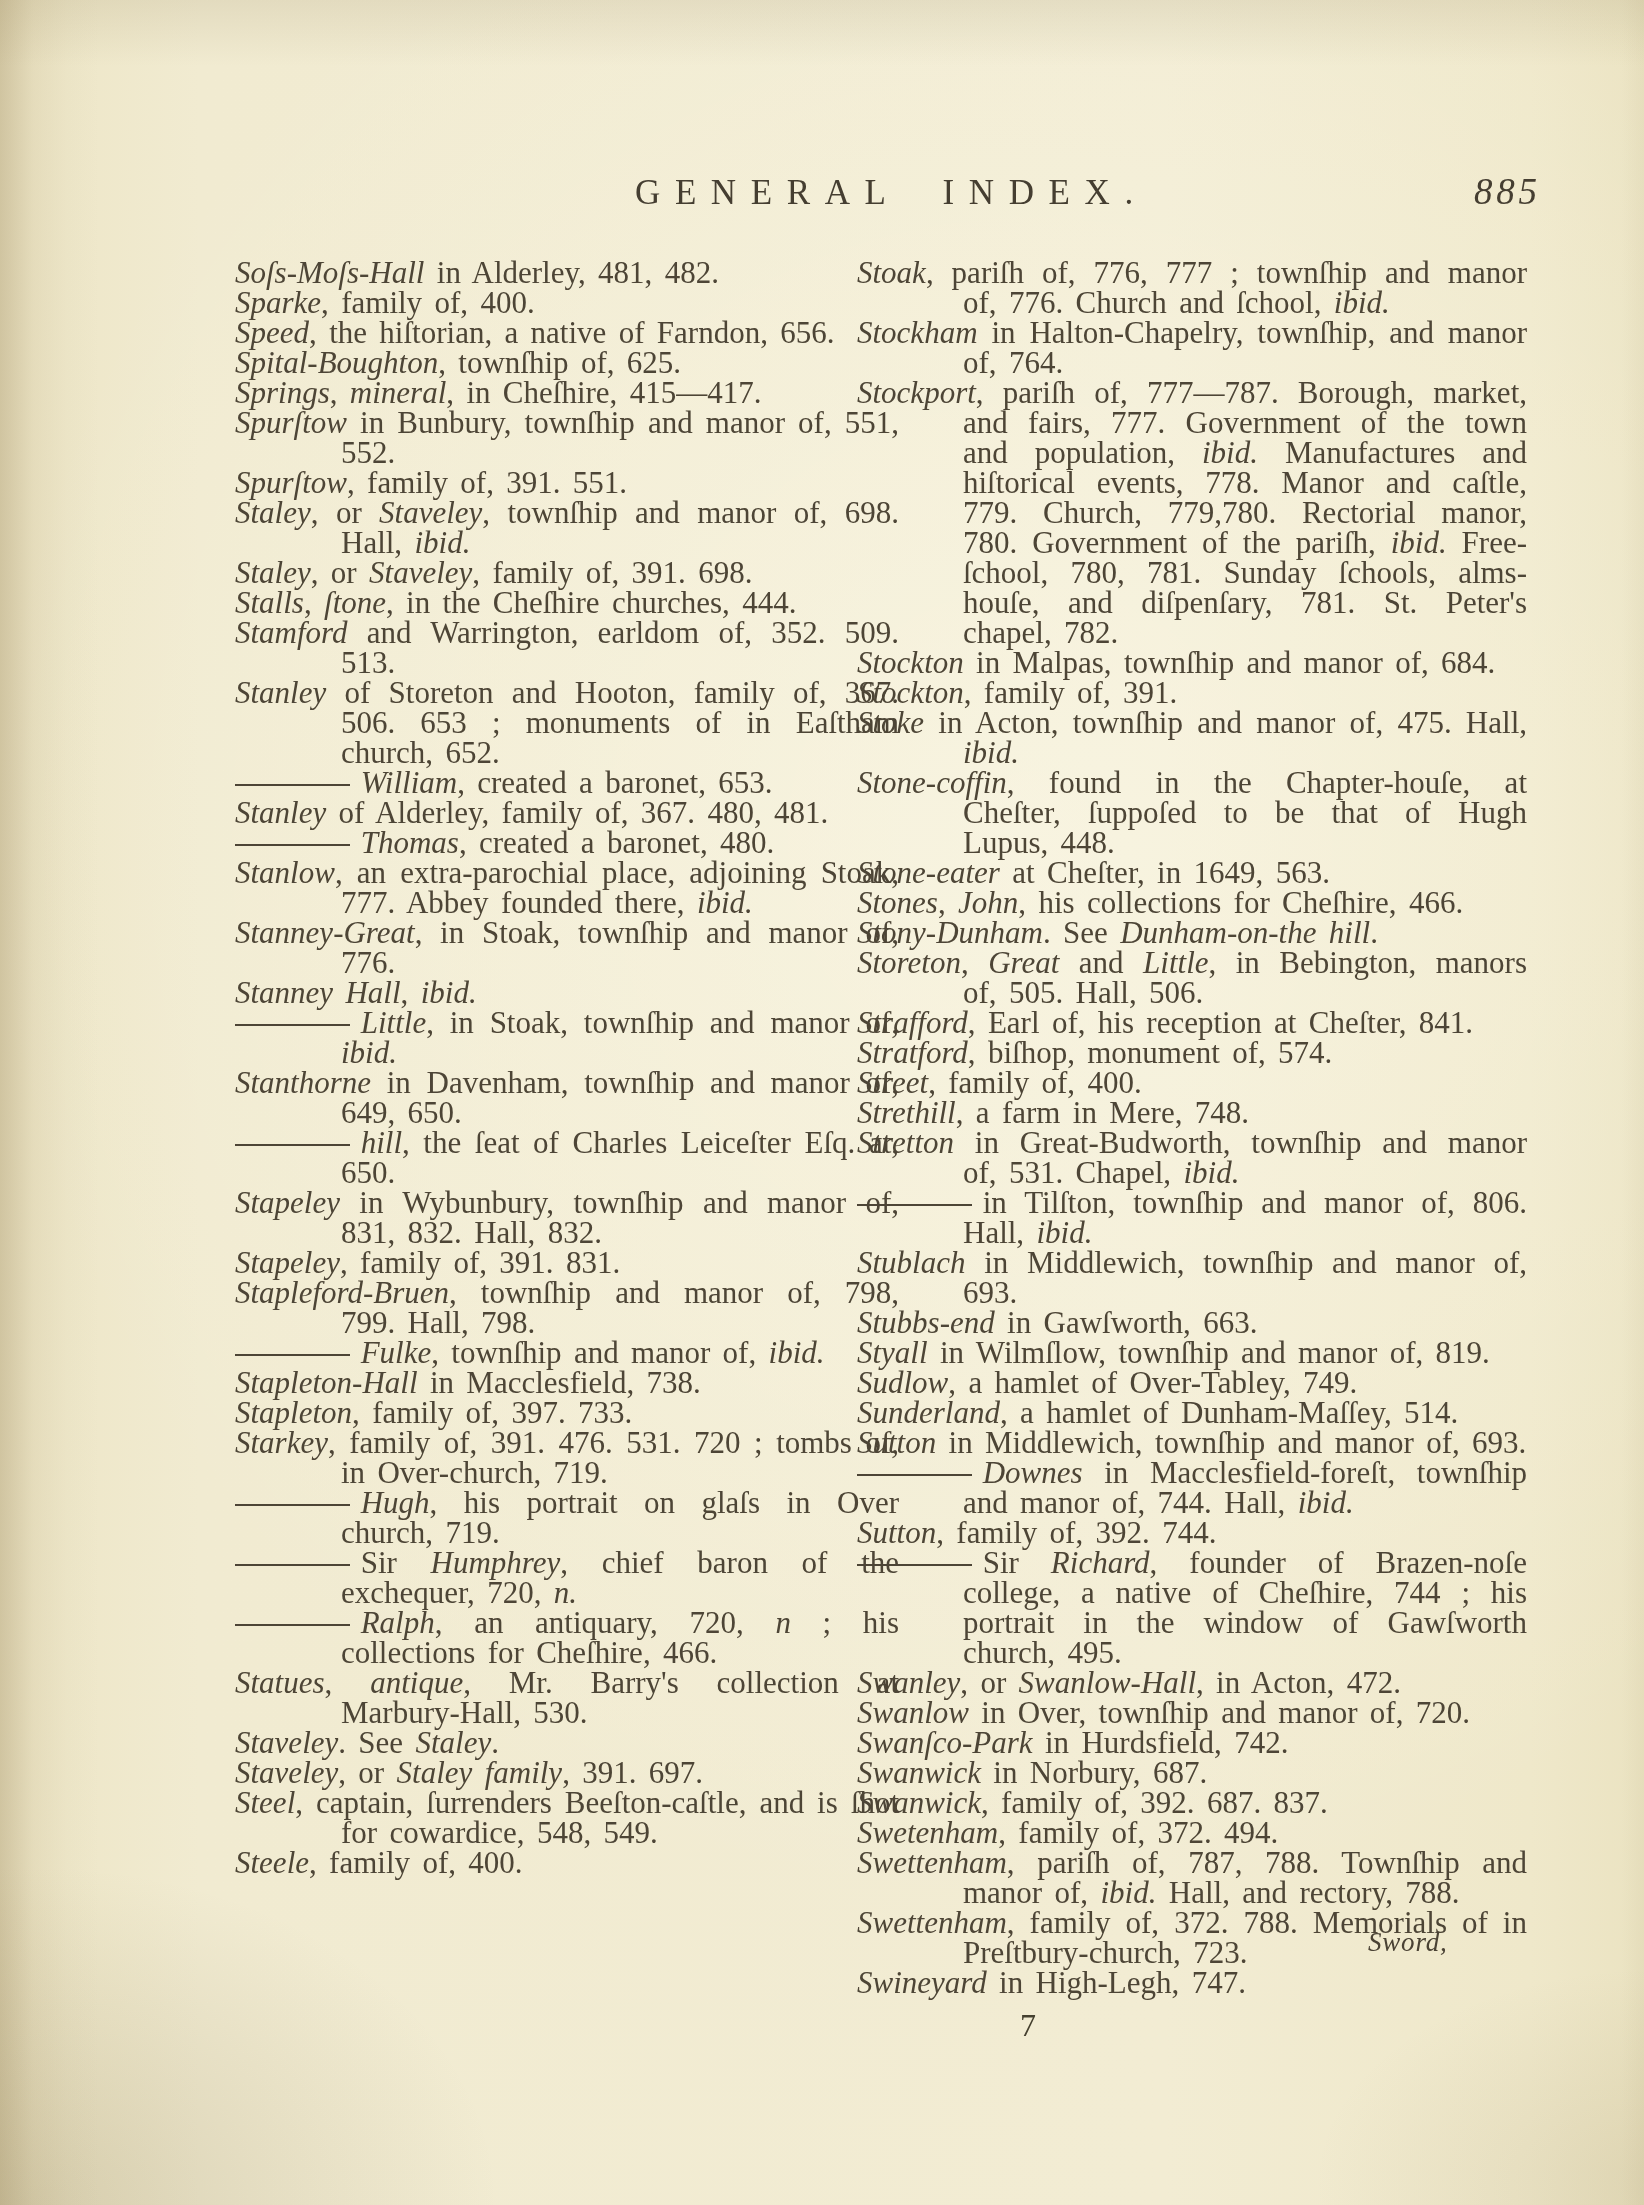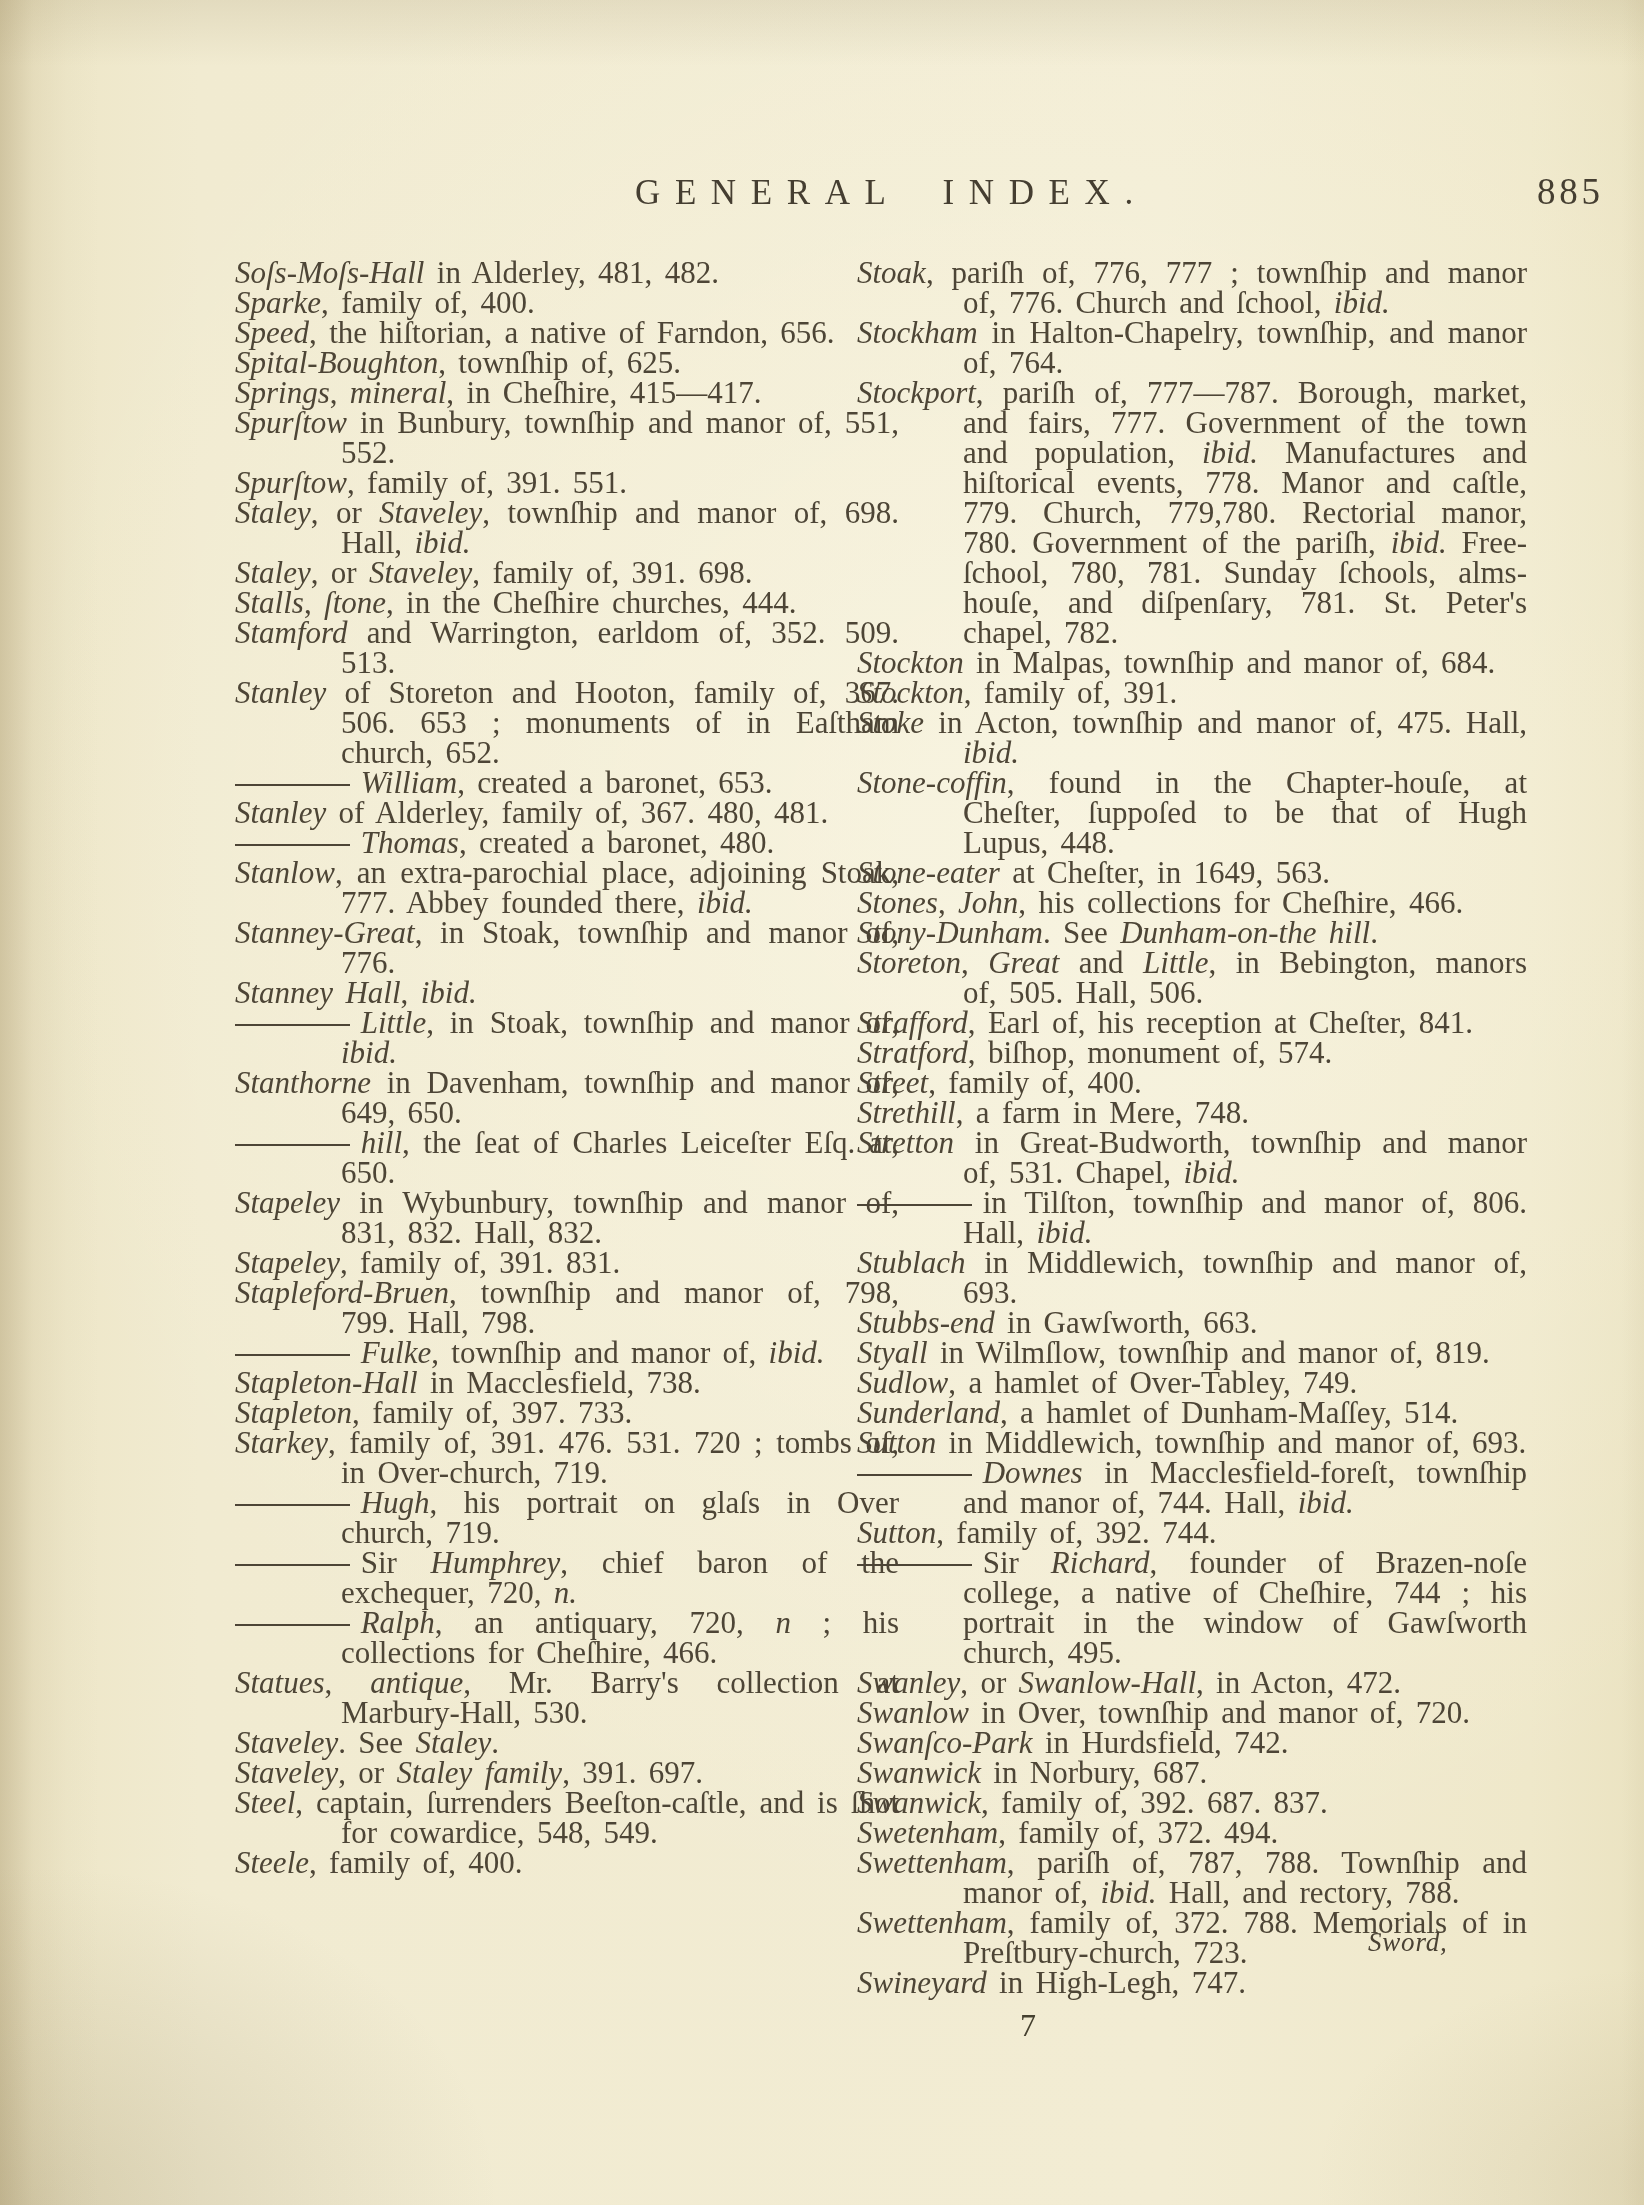--- a/index.html
+++ b/index.html
@@ -26,22 +26,22 @@
       linear-gradient(270deg, rgba(130,112,70,0.10) 0%, rgba(0,0,0,0) 2.5%),
       radial-gradient(40% 22% at 2% 100%, rgba(120,102,60,0.20), rgba(0,0,0,0) 70%),
       radial-gradient(30% 14% at 100% 99%, rgba(140,120,78,0.14), rgba(0,0,0,0) 70%);
   }
   .header-title {
     position: absolute; top: 173px; left: 635px;
     font-size: 35px; letter-spacing: 14.6px; word-spacing: 20px;
     color: #453e31; white-space: nowrap;
   }
   .folio {
-    position: absolute; top: 170px; left: 1537px;
-    font-size: 37px; letter-spacing: 3.8px; color: #453e31;
+    position: absolute; top: 170px; left: 1474px;
+    font-size: 37px; letter-spacing: 3.8px; color: #453e31; font-style: italic;
   }
   .col {
     position: absolute; top: 258px;
     font-size: 31px; line-height: 30px;
     text-align: justify; word-spacing: 4.6px;
     color: var(--ink, #4d4536);
   }
   #col-left  { left: 235px;  width: 664px; }
   #col-right { left: 857px; width: 670px; }
   .entry { padding-left: 106px; text-indent: -106px; margin: 0; }

